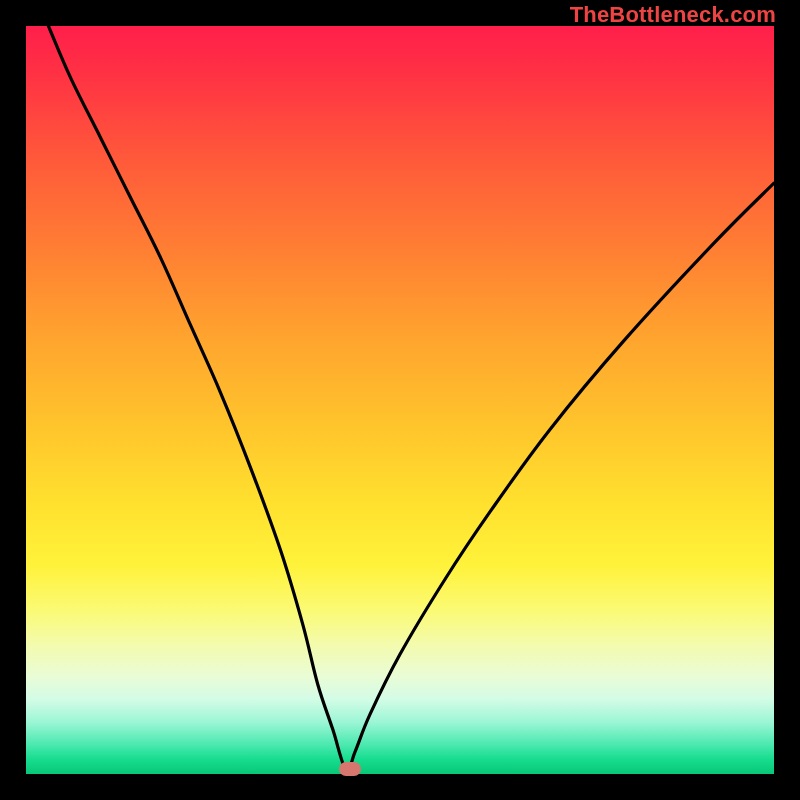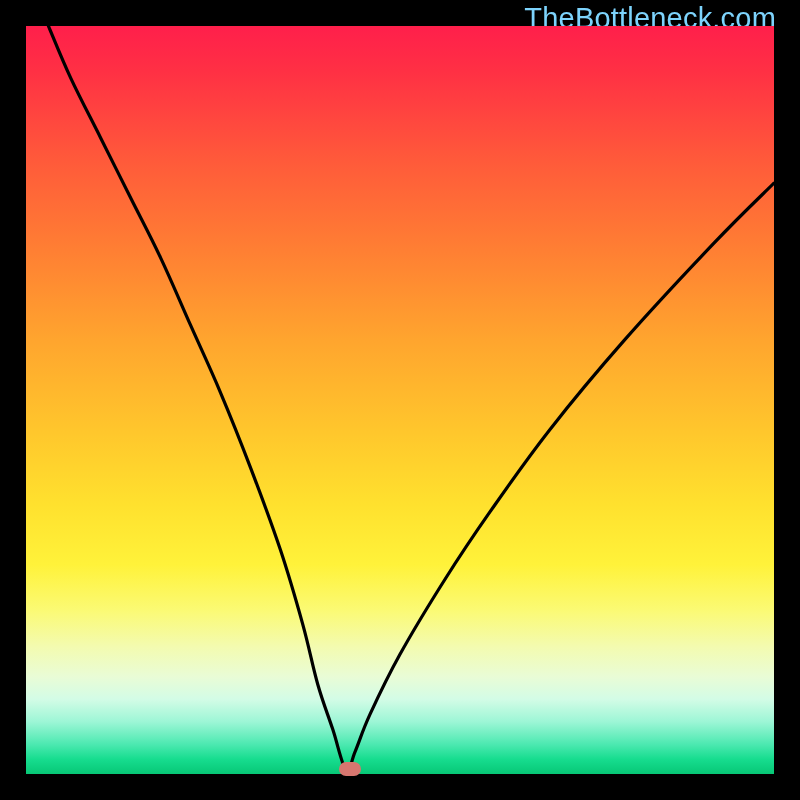--- a/index.html
+++ b/index.html
@@ -47,23 +47,23 @@
     position: absolute;
     left: 0;
     top: 0;
     width: 100%;
     height: 100%;
   }
   .watermark {
     position: absolute;
     top: 2px;
     right: 24px;
-    color: #7dd3fc;
-    font-size: 29px;
-    font-weight: 400;
+    color: #ef4444;
+    font-size: 22px;
+    font-weight: 700;
     letter-spacing: 0.2px;
     user-select: none;
   }
   .marker {
     position: absolute;
     width: 22px;
     height: 14px;
     background: #d7766f;
     border-radius: 999px;
     transform: translate(-50%, -50%);

